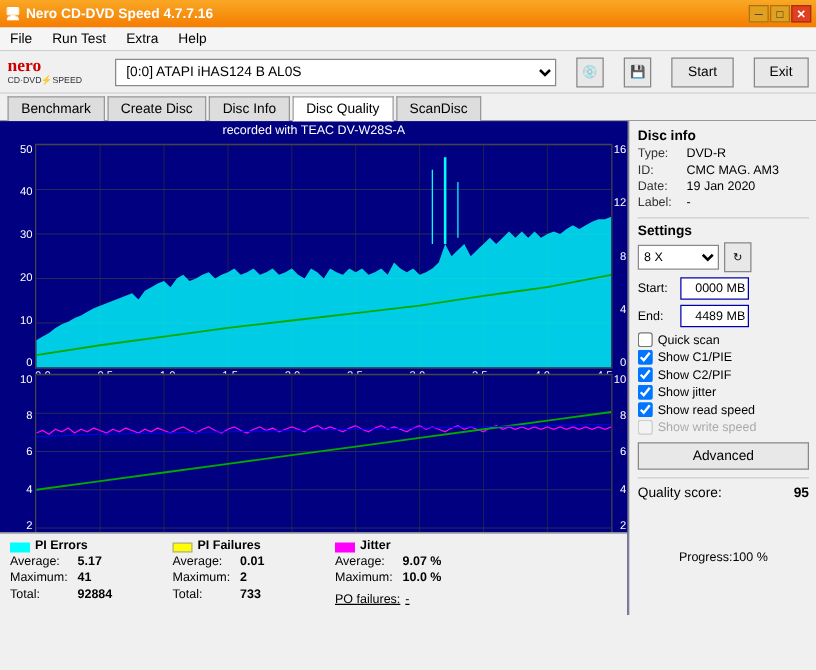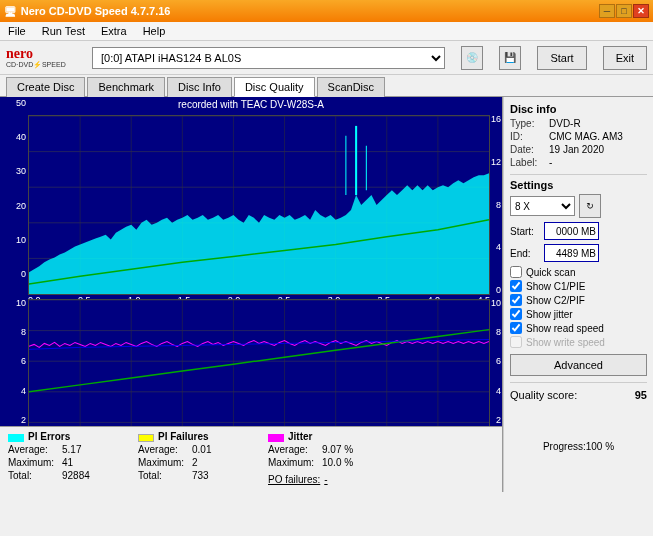--- a/index.html
+++ b/index.html
@@ -118,21 +118,21 @@
       left: 28px;
       right: 12px;
       height: 155px;
       background: #000080;
       border: 1px solid #444;
     }
 
     
     .y-axis-top {
       position: absolute;
-      top: 2px;
+      top: 18px;
       left: 2px;
       width: 26px;
       height: 180px;
       display: flex;
       flex-direction: column;
       justify-content: space-between;
       align-items: flex-end;
       padding: 0 2px;
     }
     .y-axis-top span { color: white; font-size: 9px; line-height: 1; }
@@ -211,21 +211,21 @@
       display: flex;
       padding: 4px 8px;
       gap: 20px;
       height: 66px;
     }
     .legend-group { display: flex; flex-direction: column; gap: 2px; min-width: 110px; }
     .legend-title { display: flex; align-items: flex-end; gap: 4px; font-size: 10px; font-weight: bold; }
     .legend-color { width: 16px; height: 8px; }
     .legend-row { display: flex; gap: 4px; font-size: 10px; }
     .legend-label { color: #000; min-width: 50px; }
-    .legend-value { color: #000; }
+    .legend-value { color: #000; font-weight: bold; }
 
     
     .right-panel {
       width: 150px;
       background: #f0f0f0;
       padding: 6px;
       font-size: 11px;
       overflow-y: auto;
       border-left: 1px solid #ccc;
     }
@@ -292,22 +292,22 @@
   <select class="drive-select">
     <option>[0:0]  ATAPI iHAS124  B AL0S</option>
   </select>
   <div class="toolbar-btn">💿</div>
   <div class="toolbar-btn">💾</div>
   <button class="start-btn">Start</button>
   <button class="exit-btn">Exit</button>
 </div>
 
 <div class="tabs">
+  <div class="tab">Benchmark</div>
   <div class="tab">Create Disc</div>
-  <div class="tab">Benchmark</div>
   <div class="tab">Disc Info</div>
   <div class="tab active">Disc Quality</div>
   <div class="tab">ScanDisc</div>
 </div>
 
 <div class="main">
 
   <div class="chart-area">
     <div class="chart-header">recorded with TEAC    DV-W28S-A</div>
 

